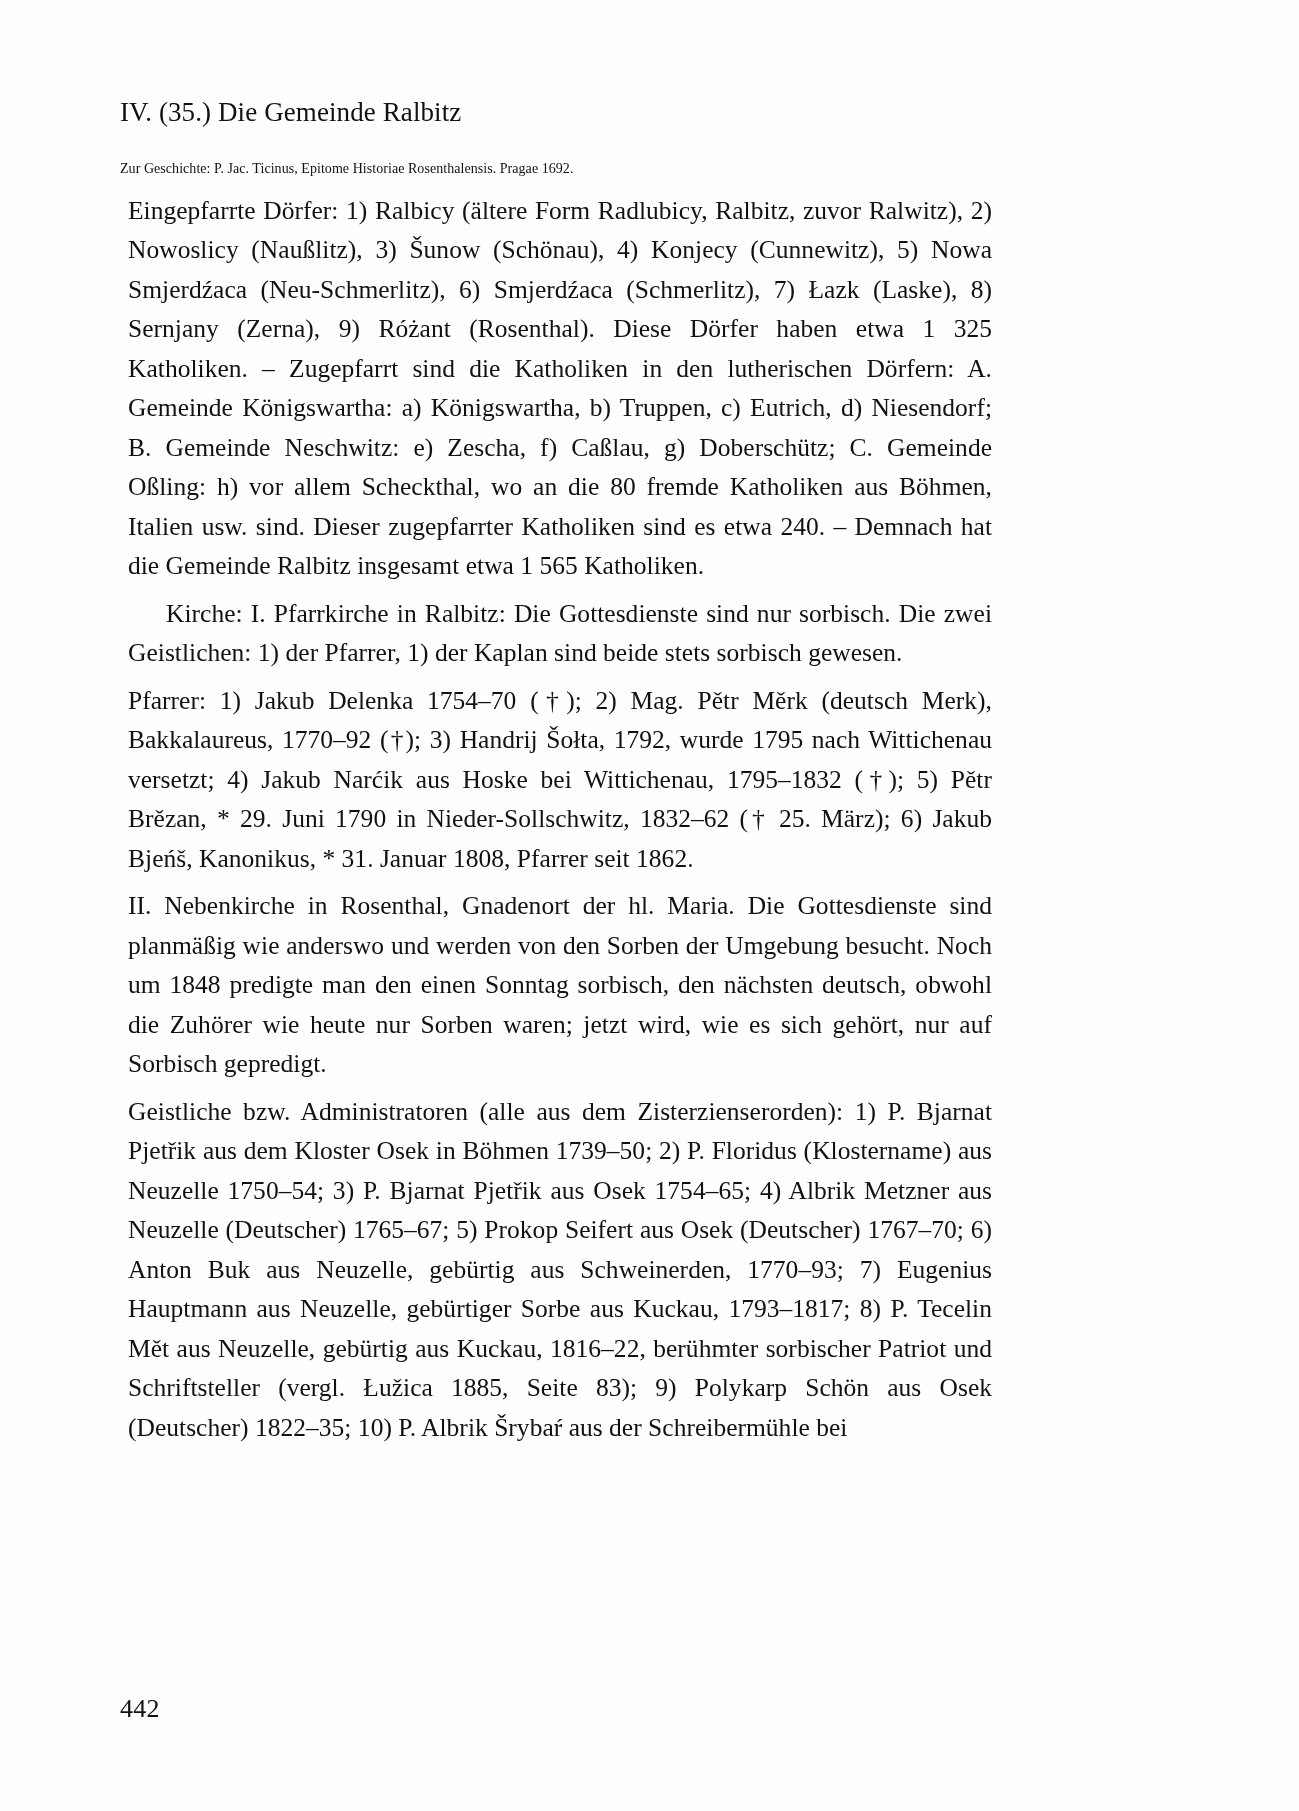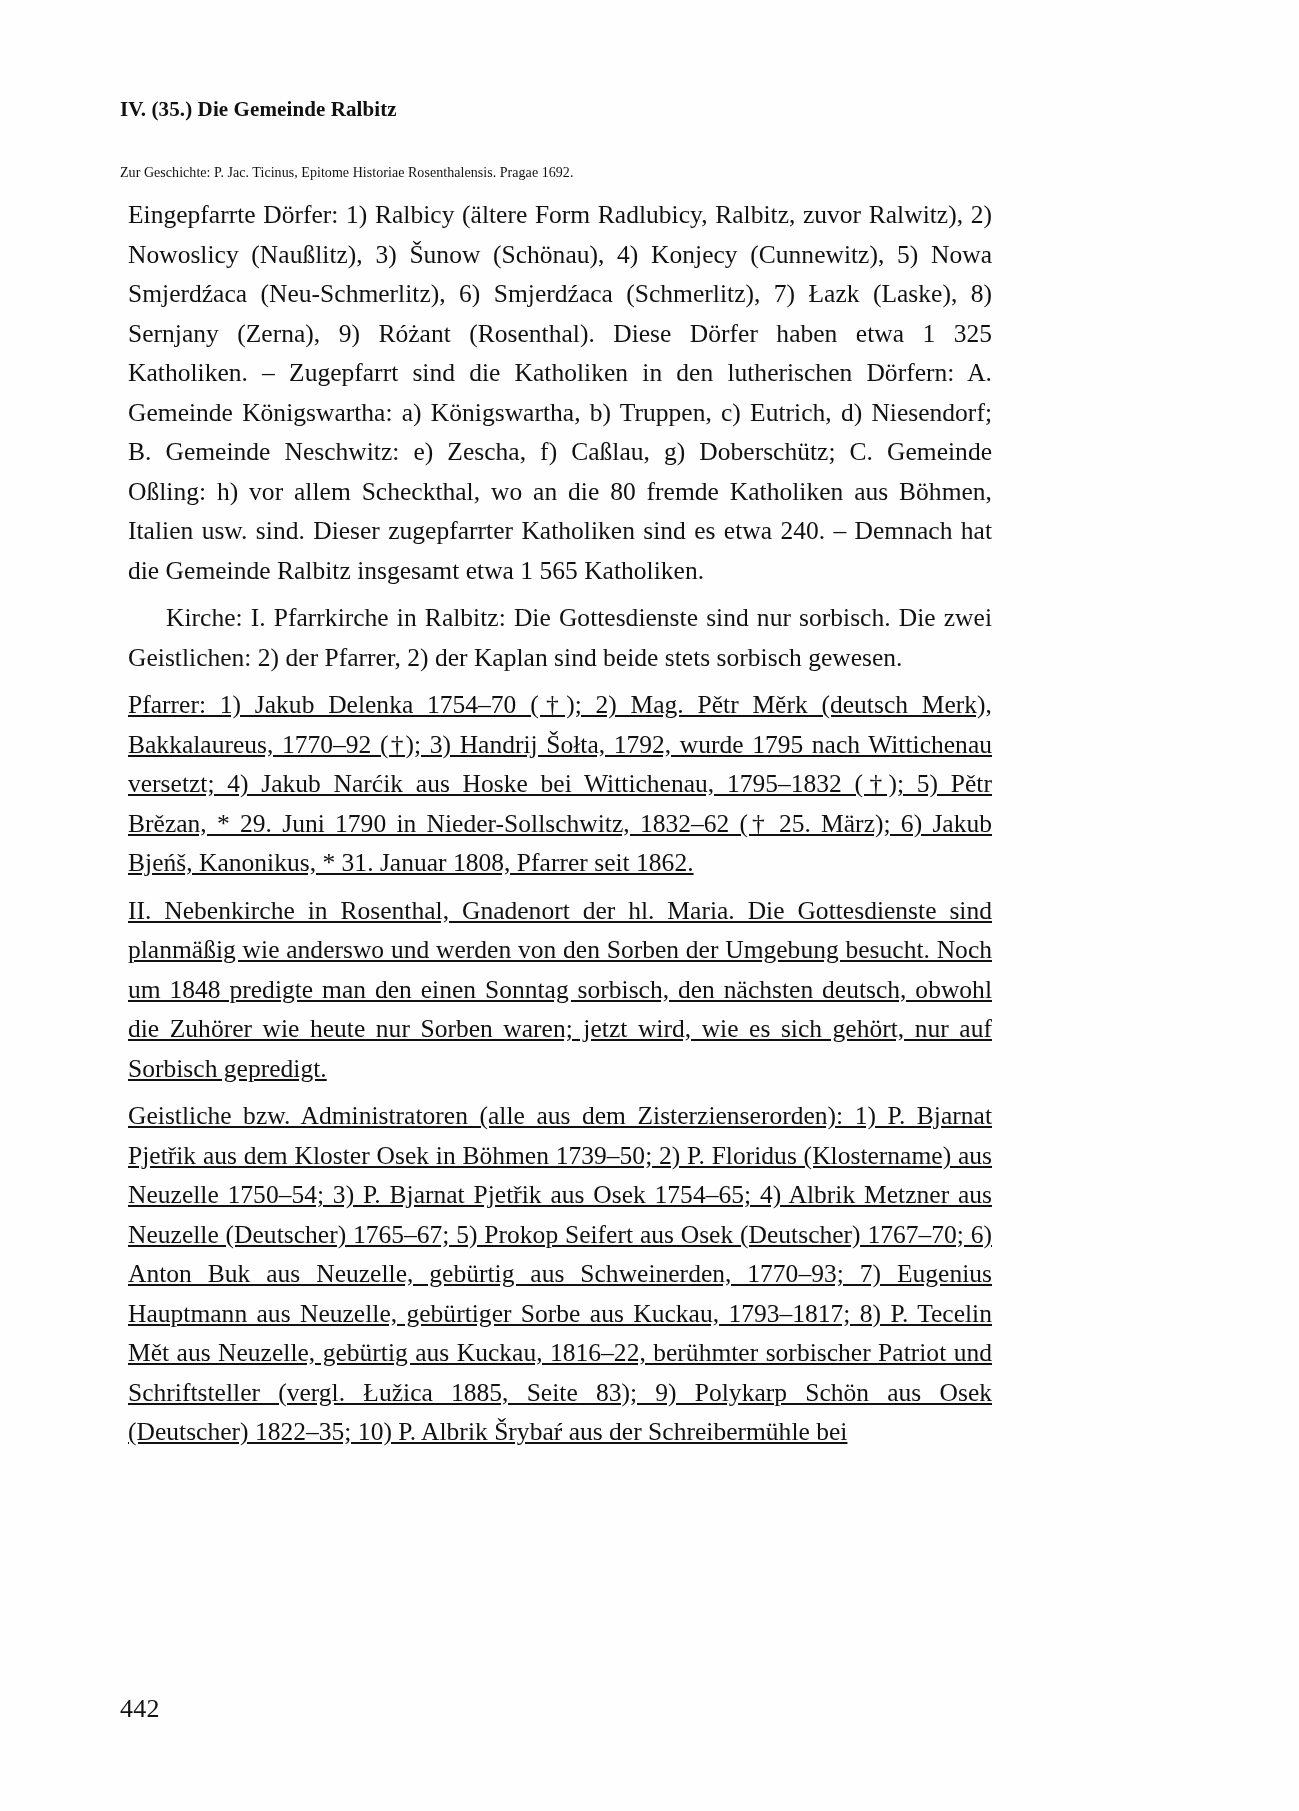--- a/index.html
+++ b/index.html
@@ -23,23 +23,23 @@
     height: 1811px;
     background: #fefefe;
   }
   .content {
     position: absolute;
     left: 120px;
     top: 96px;
     width: 880px;
   }
   h1.chapter-title {
-    font-size: 21px;
-    font-weight: bold;
-    margin: 0 0 42px 0;
+    font-size: 27px;
+    font-weight: normal;
+    margin: 0 0 30px 0;
     letter-spacing: 0.1px;
     line-height: 1.25;
   }
   .source-note {
     font-size: 14px;
     line-height: 1.35;
     margin: 0 0 12px 0;
     letter-spacing: 0.05px;
   }
   p.body-par {
@@ -49,21 +49,20 @@
     text-align: justify;
     text-justify: inter-word;
     hyphens: manual;
     letter-spacing: 0.02px;
   }
   p.indent {
     text-indent: 38px;
   }
   .par-gap {
     margin-top: 30px;
-    text-decoration: underline;
   }
   .page-number {
     position: absolute;
     left: 120px;
     top: 1694px;
     font-size: 26px;
     font-weight: normal;
     letter-spacing: 0.3px;
   }
 </style>
@@ -73,21 +72,21 @@
 <div class="page">
 
   <div class="content">
 
     <h1 class="chapter-title">IV. (35.)  Die Gemeinde Ralbitz</h1>
 
     <div class="source-note">Zur Geschichte: P. Jac. Ticinus, Epitome Historiae Rosenthalensis. Pragae 1692.</div>
 
     <p class="body-par">Eingepfarrte Dörfer: 1) Ralbicy (ältere Form Radlubicy, Ralbitz, zuvor Ralwitz), 2) Nowoslicy (Naußlitz), 3) Šunow (Schönau), 4) Konjecy (Cunnewitz), 5) Nowa Smjerdźaca (Neu-Schmerlitz), 6) Smjerdźaca (Schmerlitz), 7) Łazk (Laske), 8) Sernjany (Zerna), 9) Różant (Rosenthal). Diese Dörfer haben etwa 1 325 Katholiken. – Zugepfarrt sind die Katholiken in den lutherischen Dörfern: A. Gemeinde Königswartha: a) Königswartha, b) Truppen, c) Eutrich, d) Niesendorf; B. Gemeinde Neschwitz: e) Zescha, f) Caßlau, g) Doberschütz; C. Gemeinde Oßling: h) vor allem Scheckthal, wo an die 80 fremde Katholiken aus Böhmen, Italien usw. sind. Dieser zugepfarrter Katholiken sind es etwa 240. – Demnach hat die Gemeinde Ralbitz insgesamt etwa 1 565 Katholiken.</p>
 
-    <p class="body-par indent">Kirche: I. Pfarrkirche in Ralbitz: Die Gottesdienste sind nur sorbisch. Die zwei Geistlichen: 2) der Pfarrer, 2) der Kaplan sind beide stets sorbisch gewesen.</p>
+    <p class="body-par indent">Kirche: I. Pfarrkirche in Ralbitz: Die Gottesdienste sind nur sorbisch. Die zwei Geistlichen: 1) der Pfarrer, 1) der Kaplan sind beide stets sorbisch gewesen.</p>
 
     <p class="body-par par-gap">Pfarrer: 1) Jakub Delenka 1754–70 (†); 2) Mag. Pětr Měrk (deutsch Merk), Bakkalaureus, 1770–92 (†); 3) Handrij Šołta, 1792, wurde 1795 nach Wittichenau versetzt; 4) Jakub Narćik aus Hoske bei Wittichenau, 1795–1832 (†); 5) Pětr Brězan, * 29. Juni 1790 in Nieder-Sollschwitz, 1832–62 († 25. März); 6) Jakub Bjeńš, Kanonikus, * 31. Januar 1808, Pfarrer seit 1862.</p>
 
 
     <p class="body-par par-gap">II. Nebenkirche in Rosenthal, Gnadenort der hl. Maria. Die Gottesdienste sind planmäßig wie anderswo und werden von den Sorben der Umgebung besucht. Noch um 1848 predigte man den einen Sonntag sorbisch, den nächsten deutsch, obwohl die Zuhörer wie heute nur Sorben waren; jetzt wird, wie es sich gehört, nur auf Sorbisch gepredigt.</p>
 
     <p class="body-par par-gap">Geistliche bzw. Administratoren (alle aus dem Zisterzienserorden): 1) P. Bjarnat Pjetřik aus dem Kloster Osek in Böhmen 1739–50; 2) P. Floridus (Klostername) aus Neuzelle 1750–54; 3) P. Bjarnat Pjetřik aus Osek 1754–65; 4) Albrik Metzner aus Neuzelle (Deutscher) 1765–67; 5) Prokop Seifert aus Osek (Deutscher) 1767–70; 6) Anton Buk aus Neuzelle, gebürtig aus Schweinerden, 1770–93; 7) Eugenius Hauptmann aus Neuzelle, gebürtiger Sorbe aus Kuckau, 1793–1817; 8) P. Tecelin Mět aus Neuzelle, gebürtig aus Kuckau, 1816–22, berühmter sorbischer Patriot und Schriftsteller (vergl. Łužica 1885, Seite 83); 9) Polykarp Schön aus Osek (Deutscher) 1822–35; 10) P. Albrik Šrybaŕ aus der Schreibermühle bei</p>
 
   </div>
 

